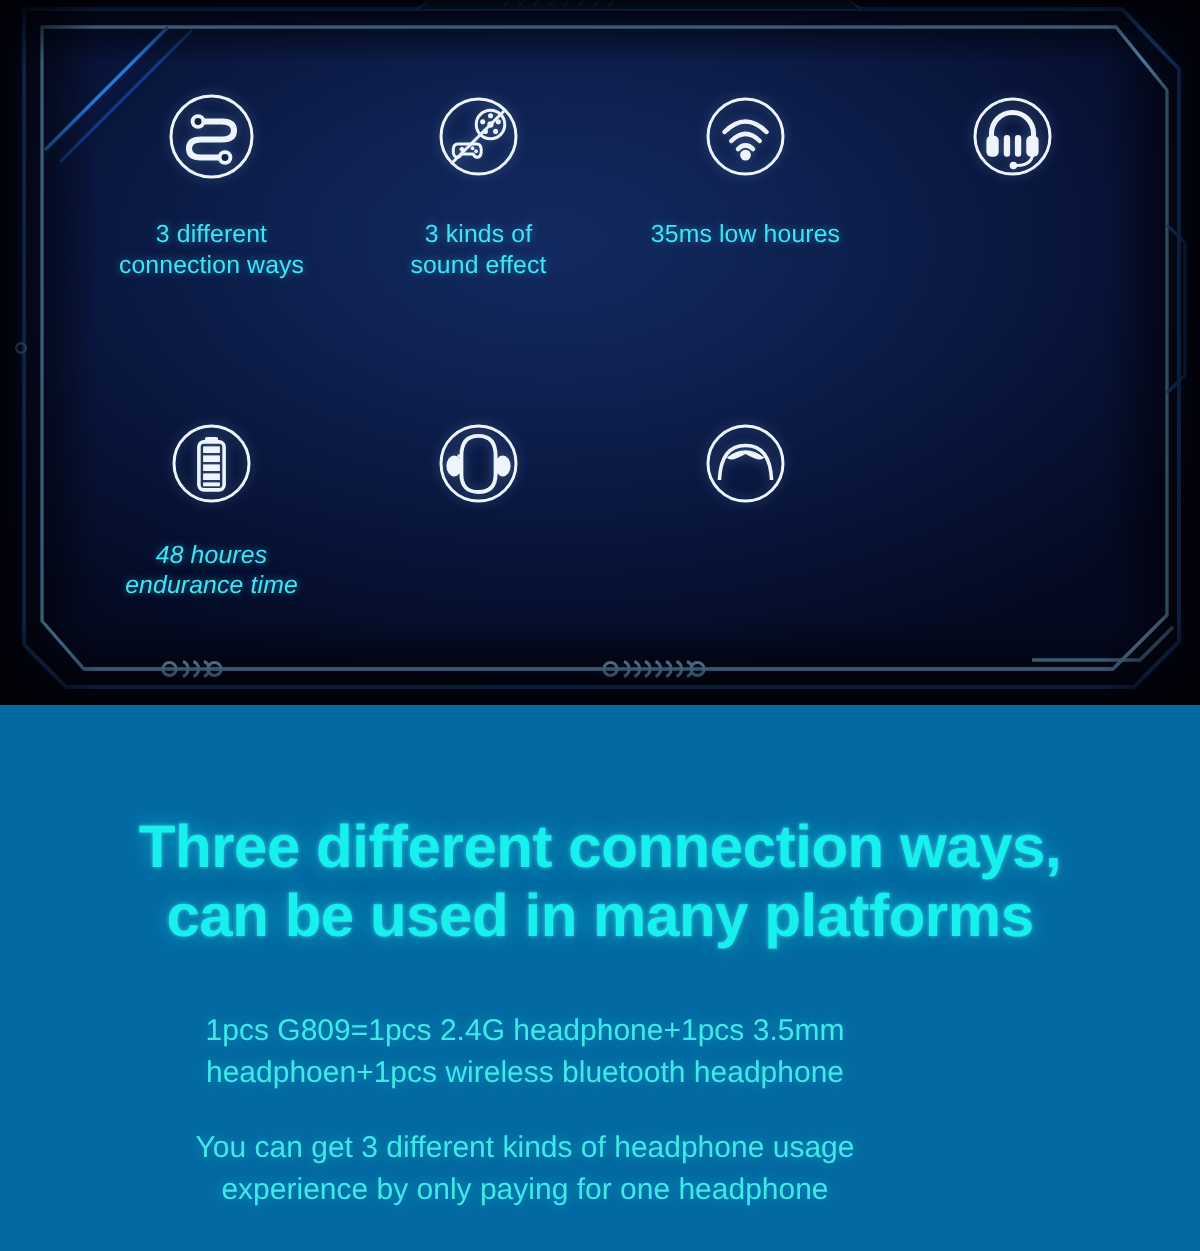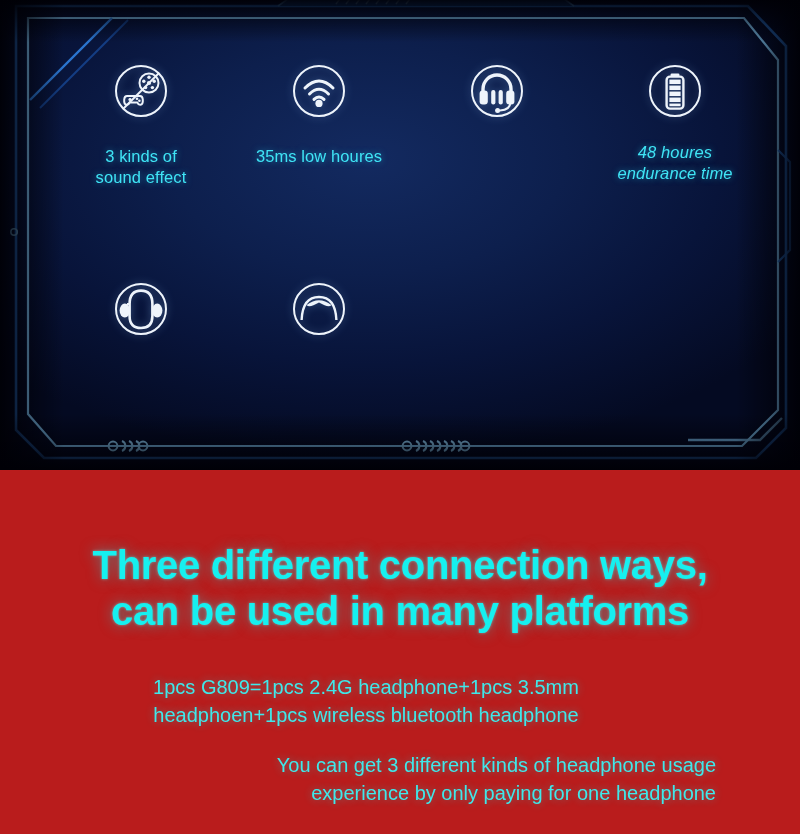--- a/index.html
+++ b/index.html
@@ -51,43 +51,43 @@
     font-size:16.5px;
     line-height:1.26;
     text-align:center;
     text-shadow:0 0 6px rgba(40,200,240,.55);
     white-space:pre-line;
     letter-spacing:.1px;
   }
   .feature.r2 .flabel { margin-top:18px;font-style:italic; }
 
   
-  .lower { position:absolute; left:0; top:470px; width:800px; height:364px; background:#b91c1c; }
+  .lower { position:absolute; left:0; top:470px; width:800px; height:364px; background:#0369a1; }
   .headline {
     position:absolute; left:0; top:72px; width:800px;
     text-align:center;
     color:#16f0ef;
     font-size:40px;
     font-weight:bold;
     line-height:1.16;
     letter-spacing:-.3px;
     text-shadow:0 0 14px rgba(20,230,235,.5), 0 0 3px rgba(120,255,255,.55);
     white-space:pre-line;
   }
   .para {
-    position:absolute; left:16px; width:700px;
+    position:absolute; left:0; width:700px;
     text-align:center;
     color:#3fe8ea;
     font-size:20px;
     line-height:1.42;
     text-shadow:0 0 9px rgba(30,220,225,.45);
     white-space:pre-line;
   }
   .para-1 { top:203px; }
-  .para-2 { top:281px;text-align:right; }
+  .para-2 { top:281px; }
 </style>
 </head>
 <body>
 
 <div id="stage">
 
   <div class="hero">
     <div class="hero-bg"></div>
 
     <svg class="frame-svg" width="800" height="470" viewBox="0 0 800 470">
@@ -145,20 +145,32 @@
         <path d="M 451 441 A 5.4 5.4 0 0 1 451 451"></path>
         <path d="M 458 441 A 5.4 5.4 0 0 1 458 451"></path>
         <circle cx="465" cy="446" r="4.4"></circle>
       </g>
     </svg>
 
     <div class="hero-vign"></div>
 
     <div class="features">
 
+      <div class="feature r1">
+        <div class="ficon">
+          <svg width="62" height="62" viewBox="0 0 62 62">
+            <circle cx="31" cy="31" r="27" fill="none" stroke="#eef4fb" stroke-width="2"></circle>
+            <path d="M 22 21 L 38 21 Q 46 21 46 27 Q 46 33 38 33 L 24 33 Q 16 33 16 39 Q 16 45 24 45 L 40 45" fill="none" stroke="#eef4fb" stroke-width="4" stroke-linecap="round" stroke-linejoin="round"></path>
+            <circle cx="22" cy="21" r="3.6" fill="#0d1f4d" stroke="#eef4fb" stroke-width="2.6"></circle>
+            <circle cx="40" cy="45" r="3.6" fill="#0d1f4d" stroke="#eef4fb" stroke-width="2.6"></circle>
+          </svg>
+        </div>
+        <div class="flabel">3 different
+connection ways</div>
+      </div>
 
       <div class="feature r1">
         <div class="ficon">
           <svg width="62" height="62" viewBox="0 0 62 62">
             <circle cx="31" cy="31" r="25" fill="none" stroke="#eef4fb" stroke-width="2"></circle>
             <line x1="13" y1="49" x2="49" y2="13" stroke="#eef4fb" stroke-width="2"></line>
 
             <circle cx="39" cy="23" r="9.5" fill="none" stroke="#eef4fb" stroke-width="2"></circle>
             <circle cx="39" cy="23" r="2.1" fill="#eef4fb"></circle>
             <circle cx="39" cy="17.2" r="1.7" fill="#eef4fb"></circle>

